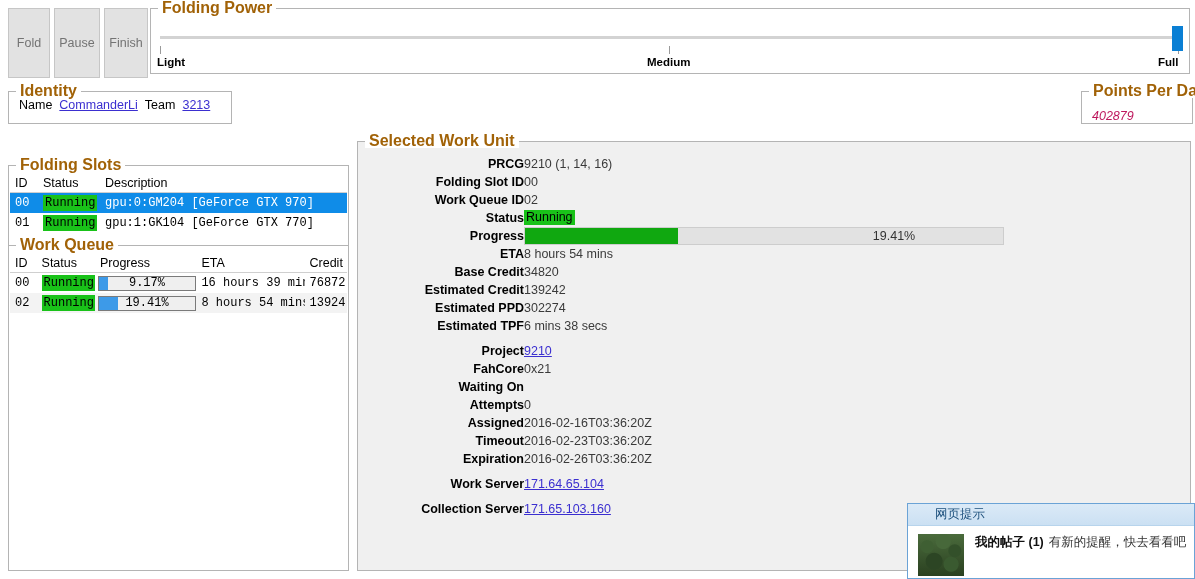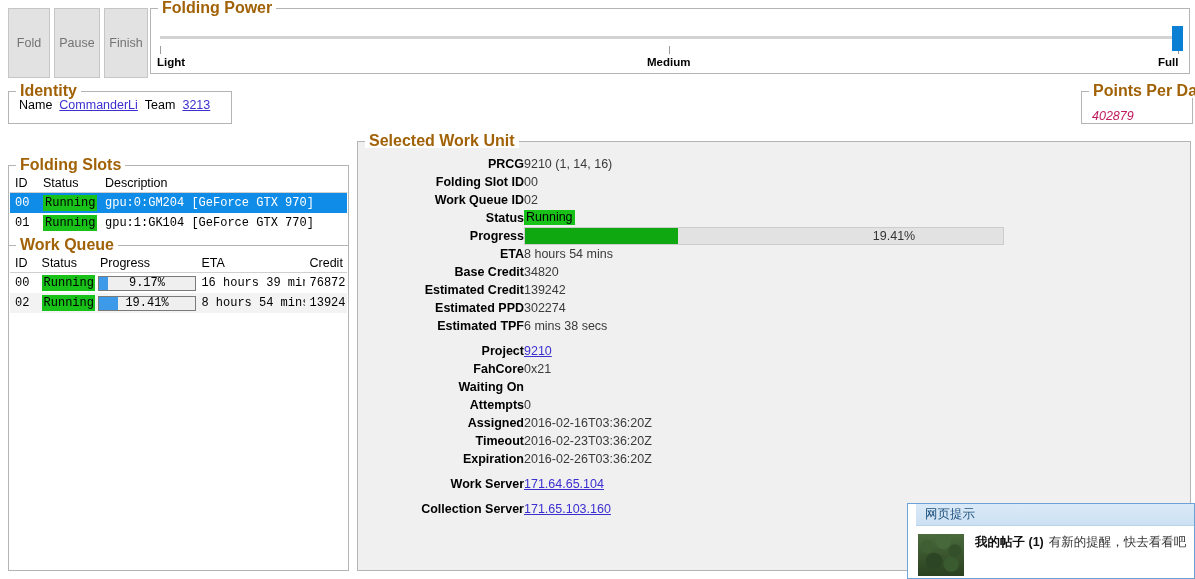--- a/index.html
+++ b/index.html
@@ -248,25 +248,24 @@
     border: 1px solid #6ba3d6;
     box-sizing: border-box;
     overflow: hidden;
   }
   #notify-title {
     height: 22px;
     background: linear-gradient(#dbeaf7, #cbe0f3);
     border-bottom: 1px solid #b7d4ec;
     display: flex;
     align-items: center;
-    padding-left: 9px;
+    padding-left: 27px;
     font-size: 12.5px;
     color: #1c4f7c;
     box-sizing: border-box;
-    margin-left: 8px;
   }
   #notify-body {
     display: flex;
     padding: 8px 0 0 10px;
     gap: 11px;
   }
   .thumb {
     width: 46px; height: 42px;
     background:
       radial-gradient(circle at 20% 30%, #3f5f33 0 6px, transparent 7px),

